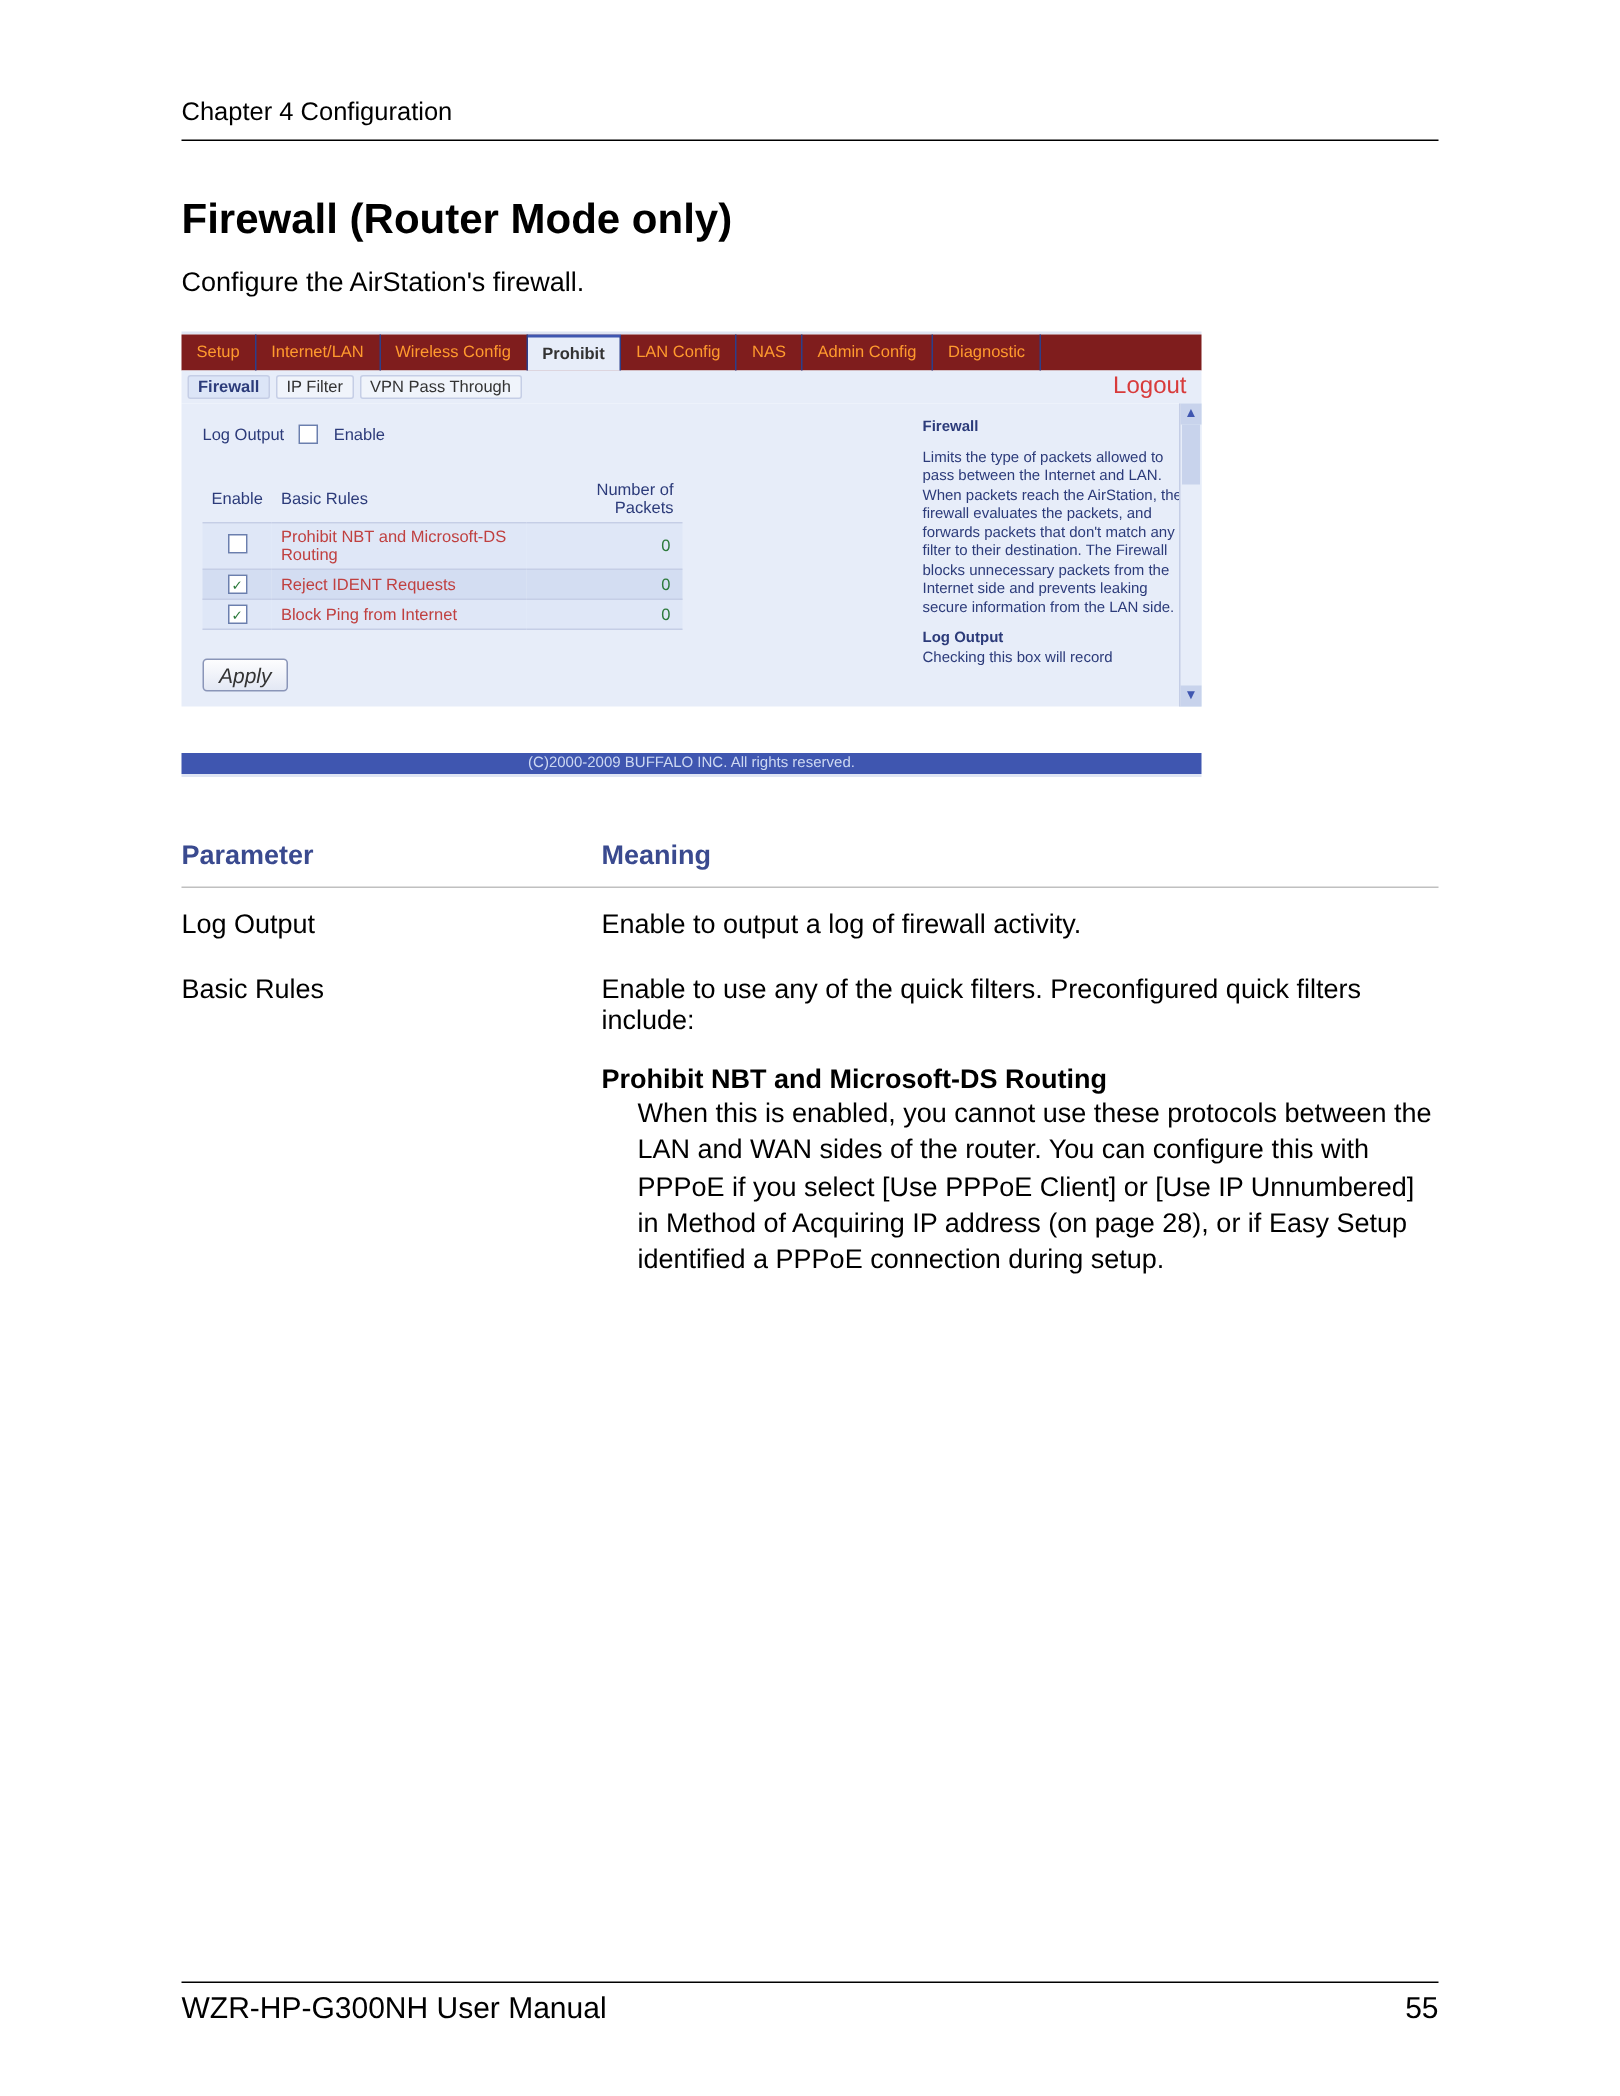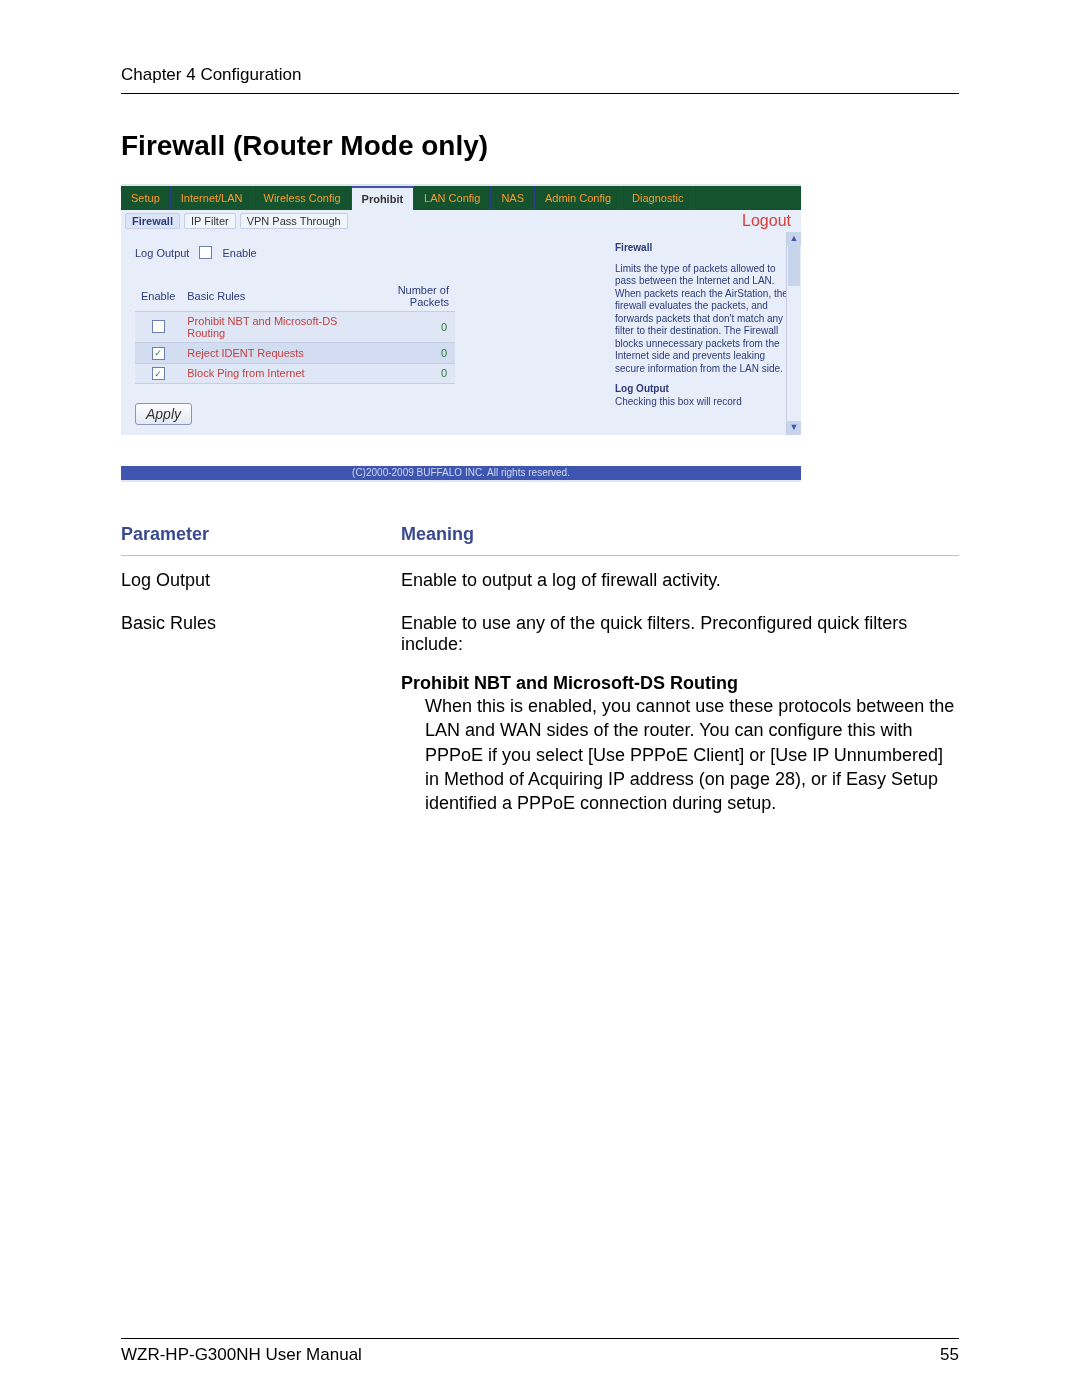--- a/index.html
+++ b/index.html
@@ -42,21 +42,21 @@
   .shot {
     margin-top: 22px;
     width: 680px;
     border-top: 2px solid #dfe5f3;
     border-bottom: 2px solid #dfe5f3;
     font-family: Tahoma, Arial, sans-serif;
     font-size: 11px;
   }
   .tabs1 {
     display: flex;
-    background: #14532d;
+    background: #7f1d1d;
     color: #fff;
     height: 24px;
     align-items: stretch;
   }
   .tabs1 .tab {
     padding: 0 10px;
     display: flex;
     align-items: center;
     font-size: 11px;
     border-right: 1px solid #2d3f8a;
@@ -229,40 +229,41 @@
     font-weight: 700;
     margin-top: 18px;
   }
   .rule-body {
     padding-left: 24px;
     line-height: 1.35;
   }
 
   .footer {
     position: absolute;
-    bottom: 32px;
+    bottom: 46px;
     left: 95px;
     right: 95px;
-    font-size: 17px;
+    font-size: 20px;
     border-top: 1px solid #000;
     padding-top: 6px;
     display: flex;
     justify-content: space-between;
   }
 </style>
 </head>
 <body>
 
 <div class="page">
 
   <div class="chapter-header">Chapter 4  Configuration</div>
 
 
   <div class="sub-title">Firewall (Router Mode only)</div>
 
+  <div class="descr">Configure the AirStation's firewall.</div>
 
   <div class="shot">
 
     <div class="tabs1">
       <div class="tab orange">Setup</div>
       <div class="tab orange">Internet/LAN</div>
       <div class="tab orange">Wireless Config</div>
       <div class="tab active">Prohibit</div>
       <div class="tab orange">LAN Config</div>
       <div class="tab orange">NAS</div>

